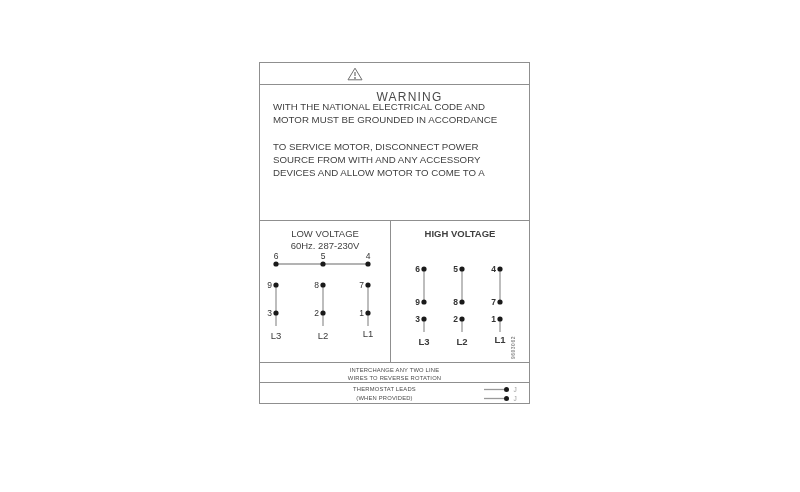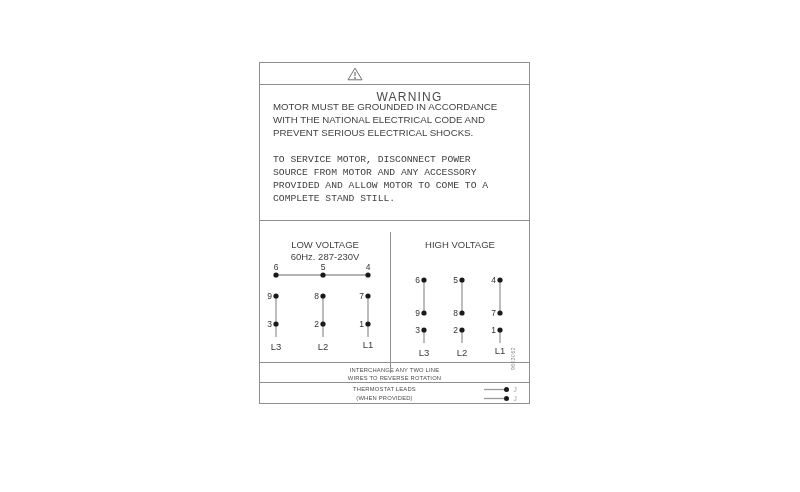--- a/index.html
+++ b/index.html
@@ -14,27 +14,27 @@
 
   
   .hdr {
     height: 22px; border-bottom: 1.5px solid #8f8f8f;
     display: flex; align-items: center; justify-content: center; gap: 14px;
   }
   .hdr .warn-word { font-size: 12px; letter-spacing: 1.2px; color: #4a4a4a; margin-top: 47px; }
 
   
   .body-text { height: 135px; padding: 15px 10px 0 13px; font-size: 9.7px; line-height: 13px; color: #3f3f3f; }
-  .body-text .para + .para { margin-top: 14px; font-family: Liberation Mono, monospace; }
+  .body-text .para + .para { margin-top: 14px; }
 
   
   .volt { height: 142px; border-top: 1.5px solid #8f8f8f; display: flex; }
-  .cell { position: relative; height: 100%; margin-top: 11px; }
+  .cell { position: relative; height: 100%; }
   .cell.lv { width: 131px; border-right: 1.5px solid #8f8f8f; }
-  .cell.hv { flex: 1; }
+  .cell.hv { flex: 1; font-weight: bold; }
   .vtitle { position: absolute; left: 0; right: 0; top: 7px; text-align: center; font-size: 9.5px; line-height: 12px; color: #3f3f3f; }
   .wires { position: absolute; left: 0; top: 0; }
   .tnum { position: absolute; font-size: 8.5px; color: #333; }
   .tnum.center { width: 18px; text-align: center; }
   .tnum.side { width: 10px; text-align: right; }
   .llabel { position: absolute; width: 20px; text-align: center; font-size: 9.5px; color: #3a3a3a; }
   .partnum {
     position: absolute; left: 119px; top: 88px; height: 50px;
     writing-mode: vertical-rl; transform: rotate(180deg);
     font-size: 5px; letter-spacing: 0.5px; color: #8a8a8a;
@@ -58,29 +58,27 @@
     <svg width="16" height="14" viewBox="0 0 16 14">
       <path d="M8 1.2 L15 12.8 L1 12.8 Z" fill="none" stroke="#6f6f6f" stroke-width="1"></path>
       <line x1="8" y1="5" x2="8" y2="9" stroke="#6f6f6f" stroke-width="1.2"></line>
       <circle cx="8" cy="11" r="0.9" fill="#6f6f6f"></circle>
     </svg>
     <span class="warn-word">WARNING</span>
   </div>
 
   <div class="body-text">
     <div class="para">
+      <div>WITH THE NATIONAL ELECTRICAL CODE AND</div>
       <div>MOTOR MUST BE GROUNDED IN ACCORDANCE</div>
-      <div>WITH THE NATIONAL ELECTRICAL CODE AND</div>
-      <div>PREVENT SERIOUS ELECTRICAL SHOCKS.</div>
     </div>
     <div class="para">
       <div>TO SERVICE MOTOR, DISCONNECT POWER</div>
-      <div>SOURCE FROM MOTOR AND ANY ACCESSORY</div>
-      <div>PROVIDED AND ALLOW MOTOR TO COME TO A</div>
-      <div>COMPLETE STAND STILL.</div>
+      <div>SOURCE FROM WITH AND ANY ACCESSORY</div>
+      <div>DEVICES AND ALLOW MOTOR TO COME TO A</div>
     </div>
   </div>
 
   <div class="volt">
 
     <div class="cell lv">
       <div class="vtitle">
         <div>LOW VOLTAGE</div>
         <div>60Hz. 287-230V</div>
       </div>

